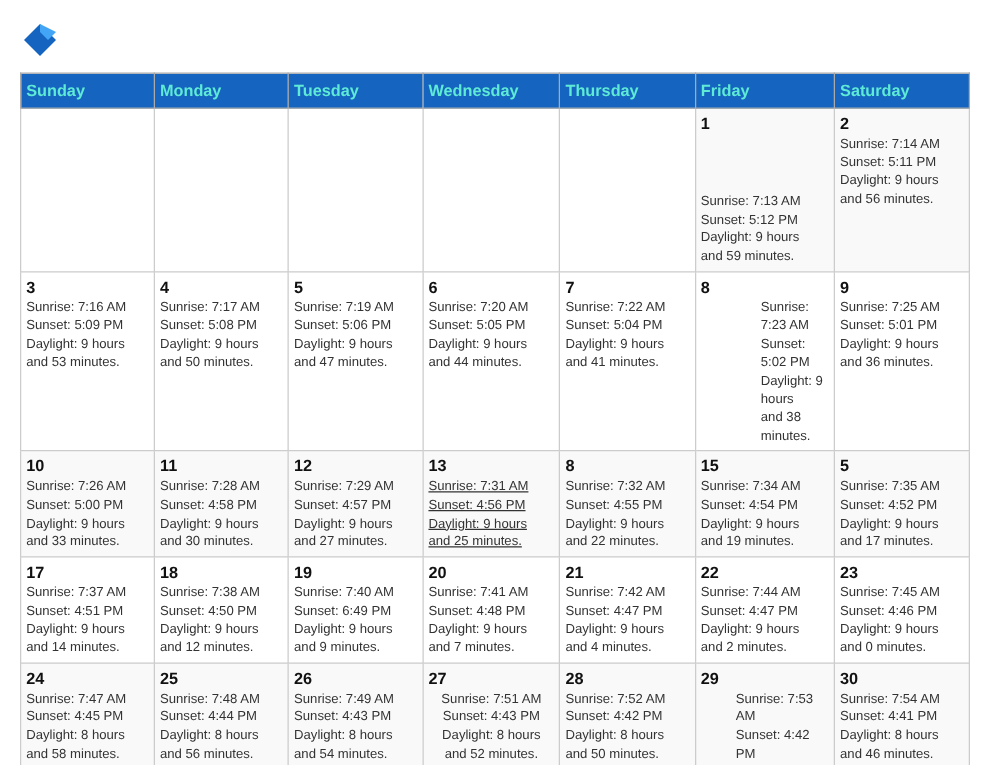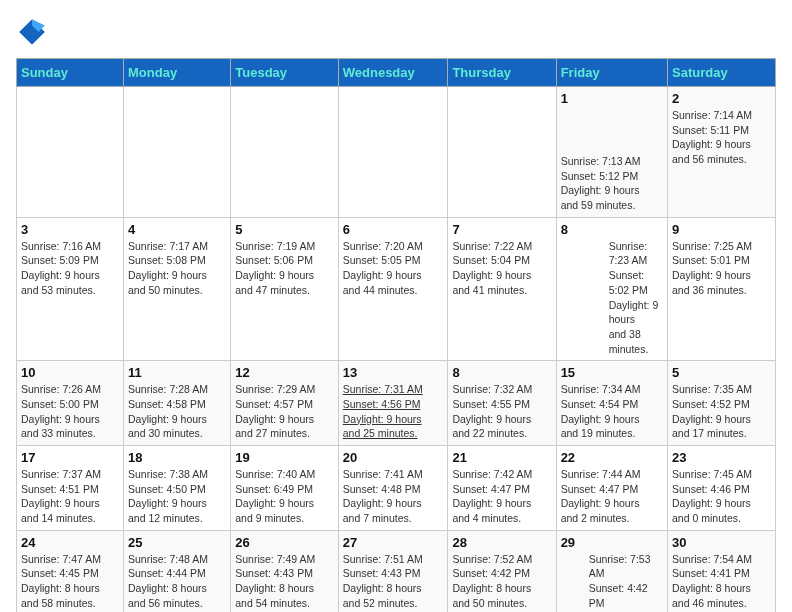--- a/index.html
+++ b/index.html
@@ -309,21 +309,21 @@
         </td>
         <td>
           <div class="day-number">26</div>
           <div class="day-detail" style="white-space: pre-line;">Sunrise: 7:49 AM
 Sunset: 4:43 PM
 Daylight: 8 hours
 and 54 minutes.</div>
         </td>
         <td>
           <div class="day-number">27</div>
-          <div class="day-detail" style="white-space: pre-line;">Sunrise: 7:51 AM
+          <div class="day-detail" style="white-space: pre-line; text-align: center;">Sunrise: 7:51 AM
 Sunset: 4:43 PM
 Daylight: 8 hours
 and 52 minutes.</div>
         </td>
         <td>
           <div class="day-number">28</div>
           <div class="day-detail" style="white-space: pre-line;">Sunrise: 7:52 AM
 Sunset: 4:42 PM
 Daylight: 8 hours
 and 50 minutes.</div>

